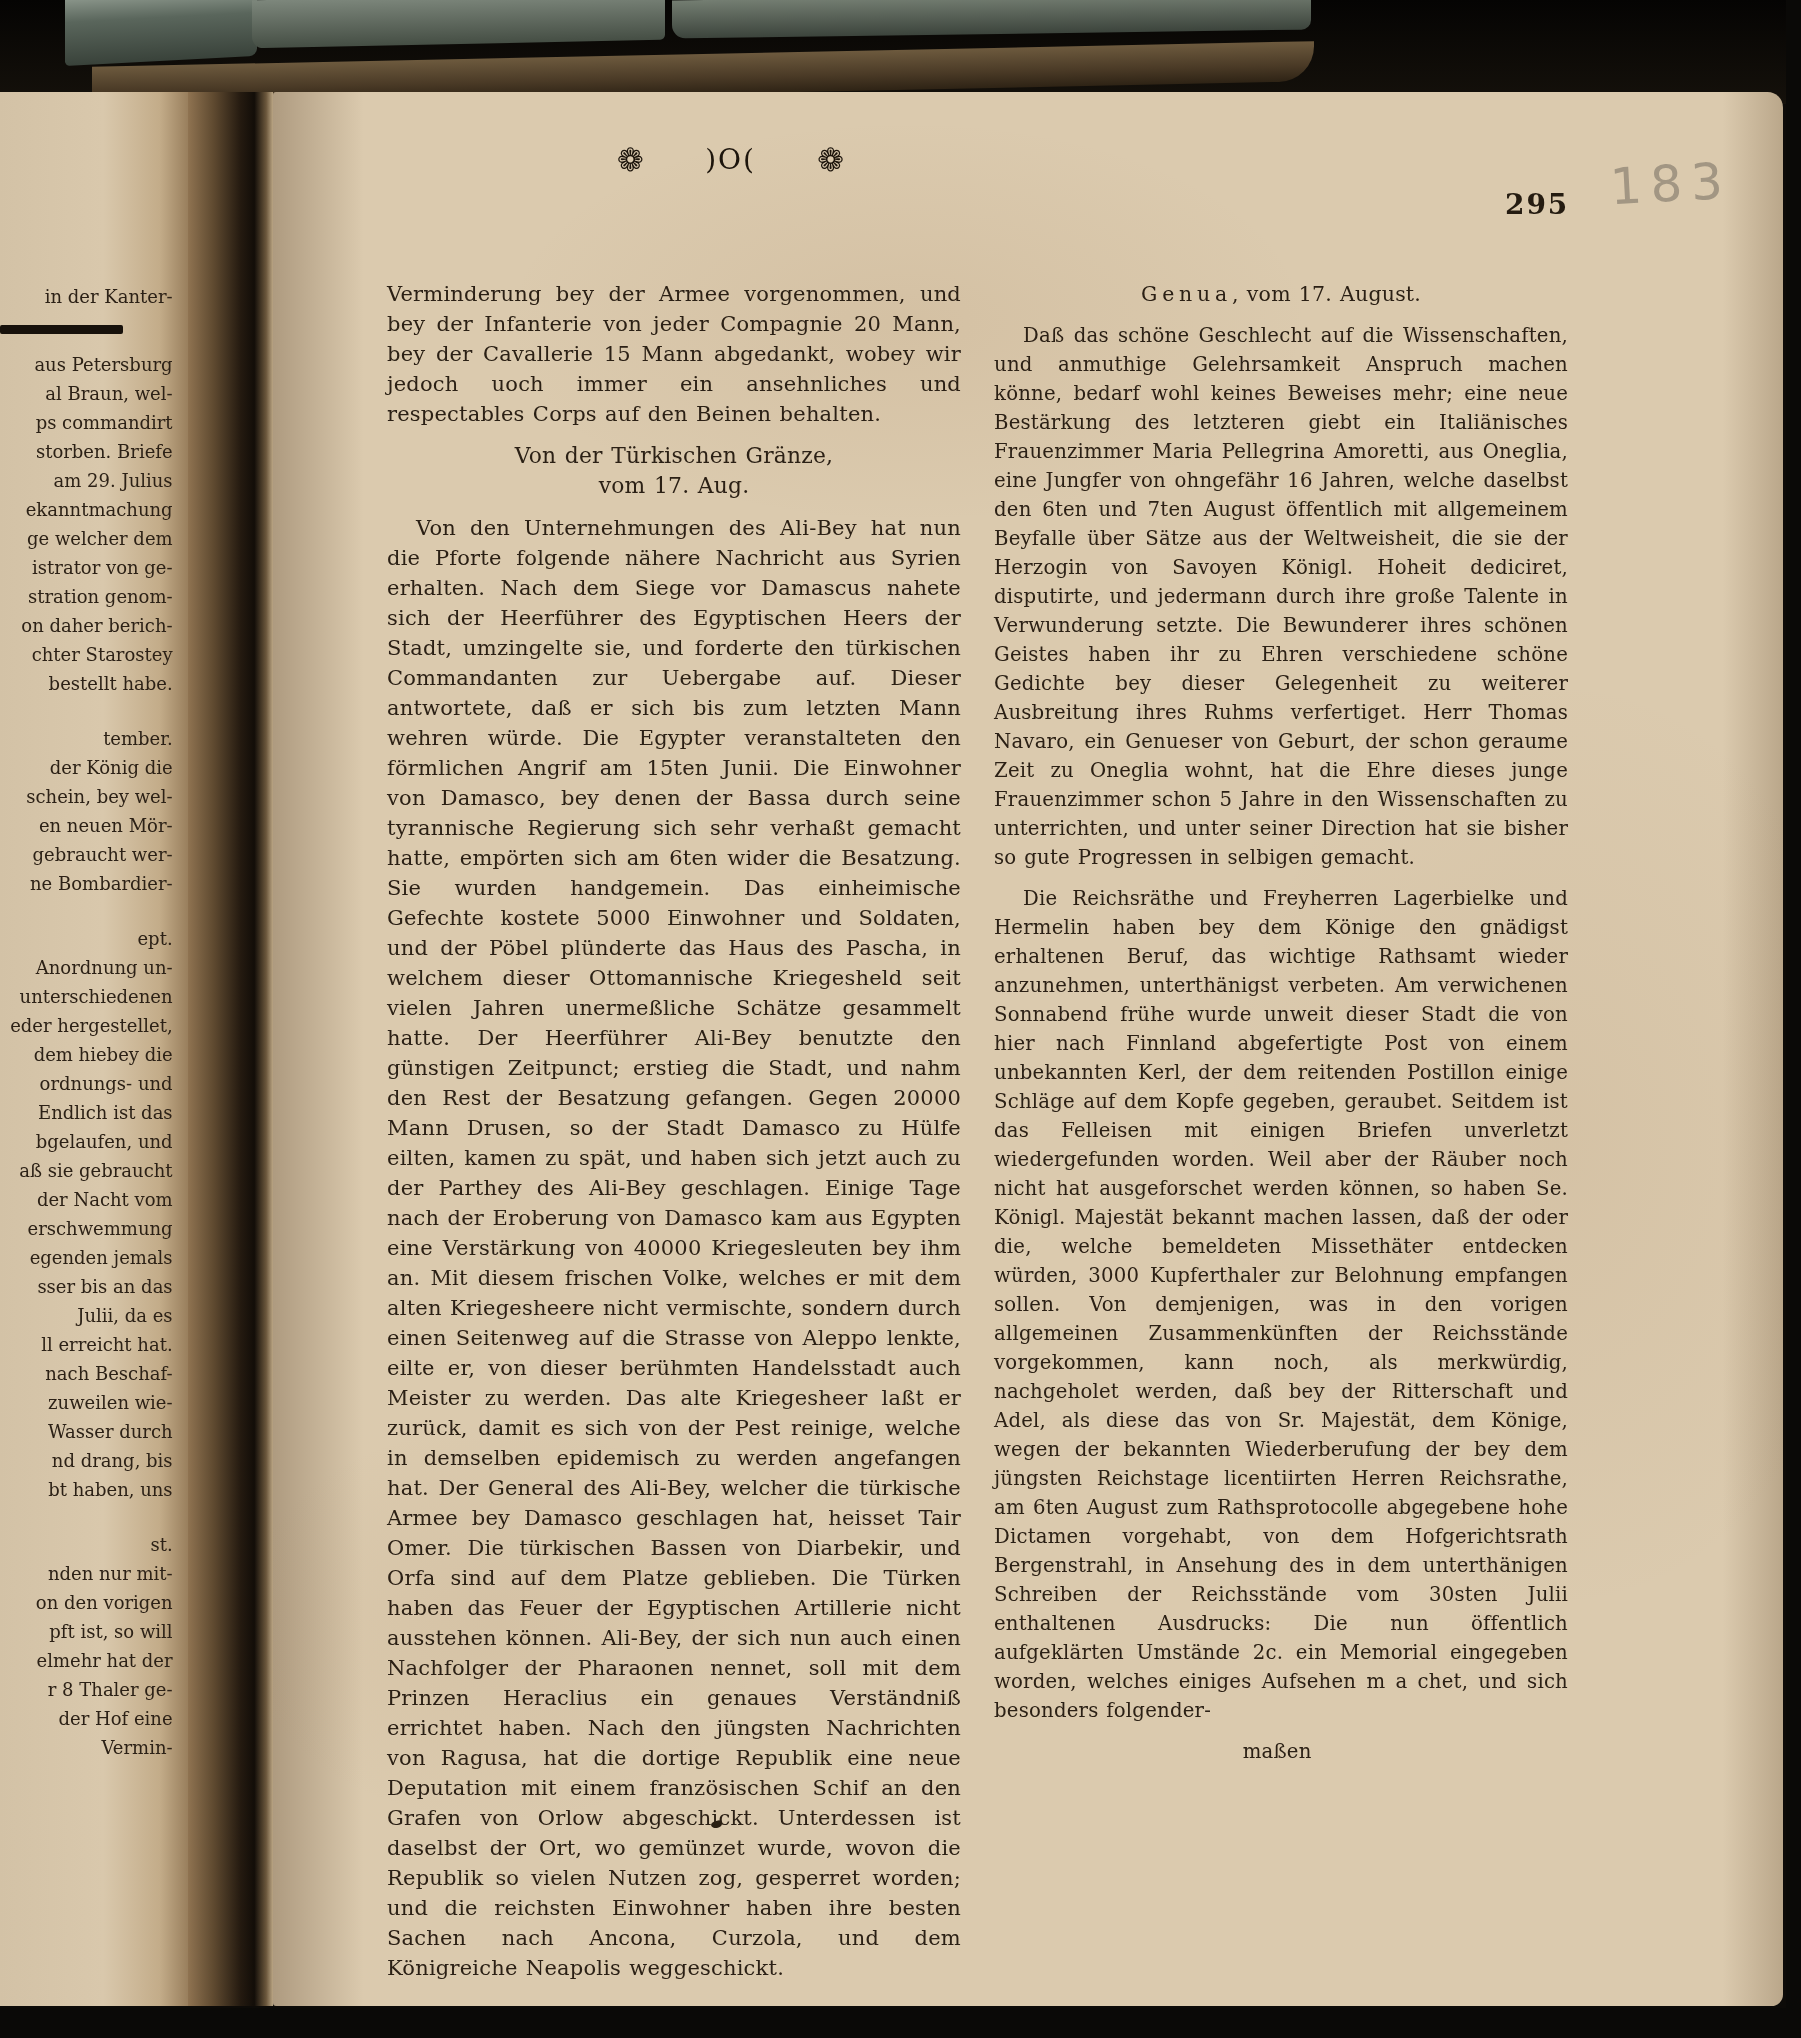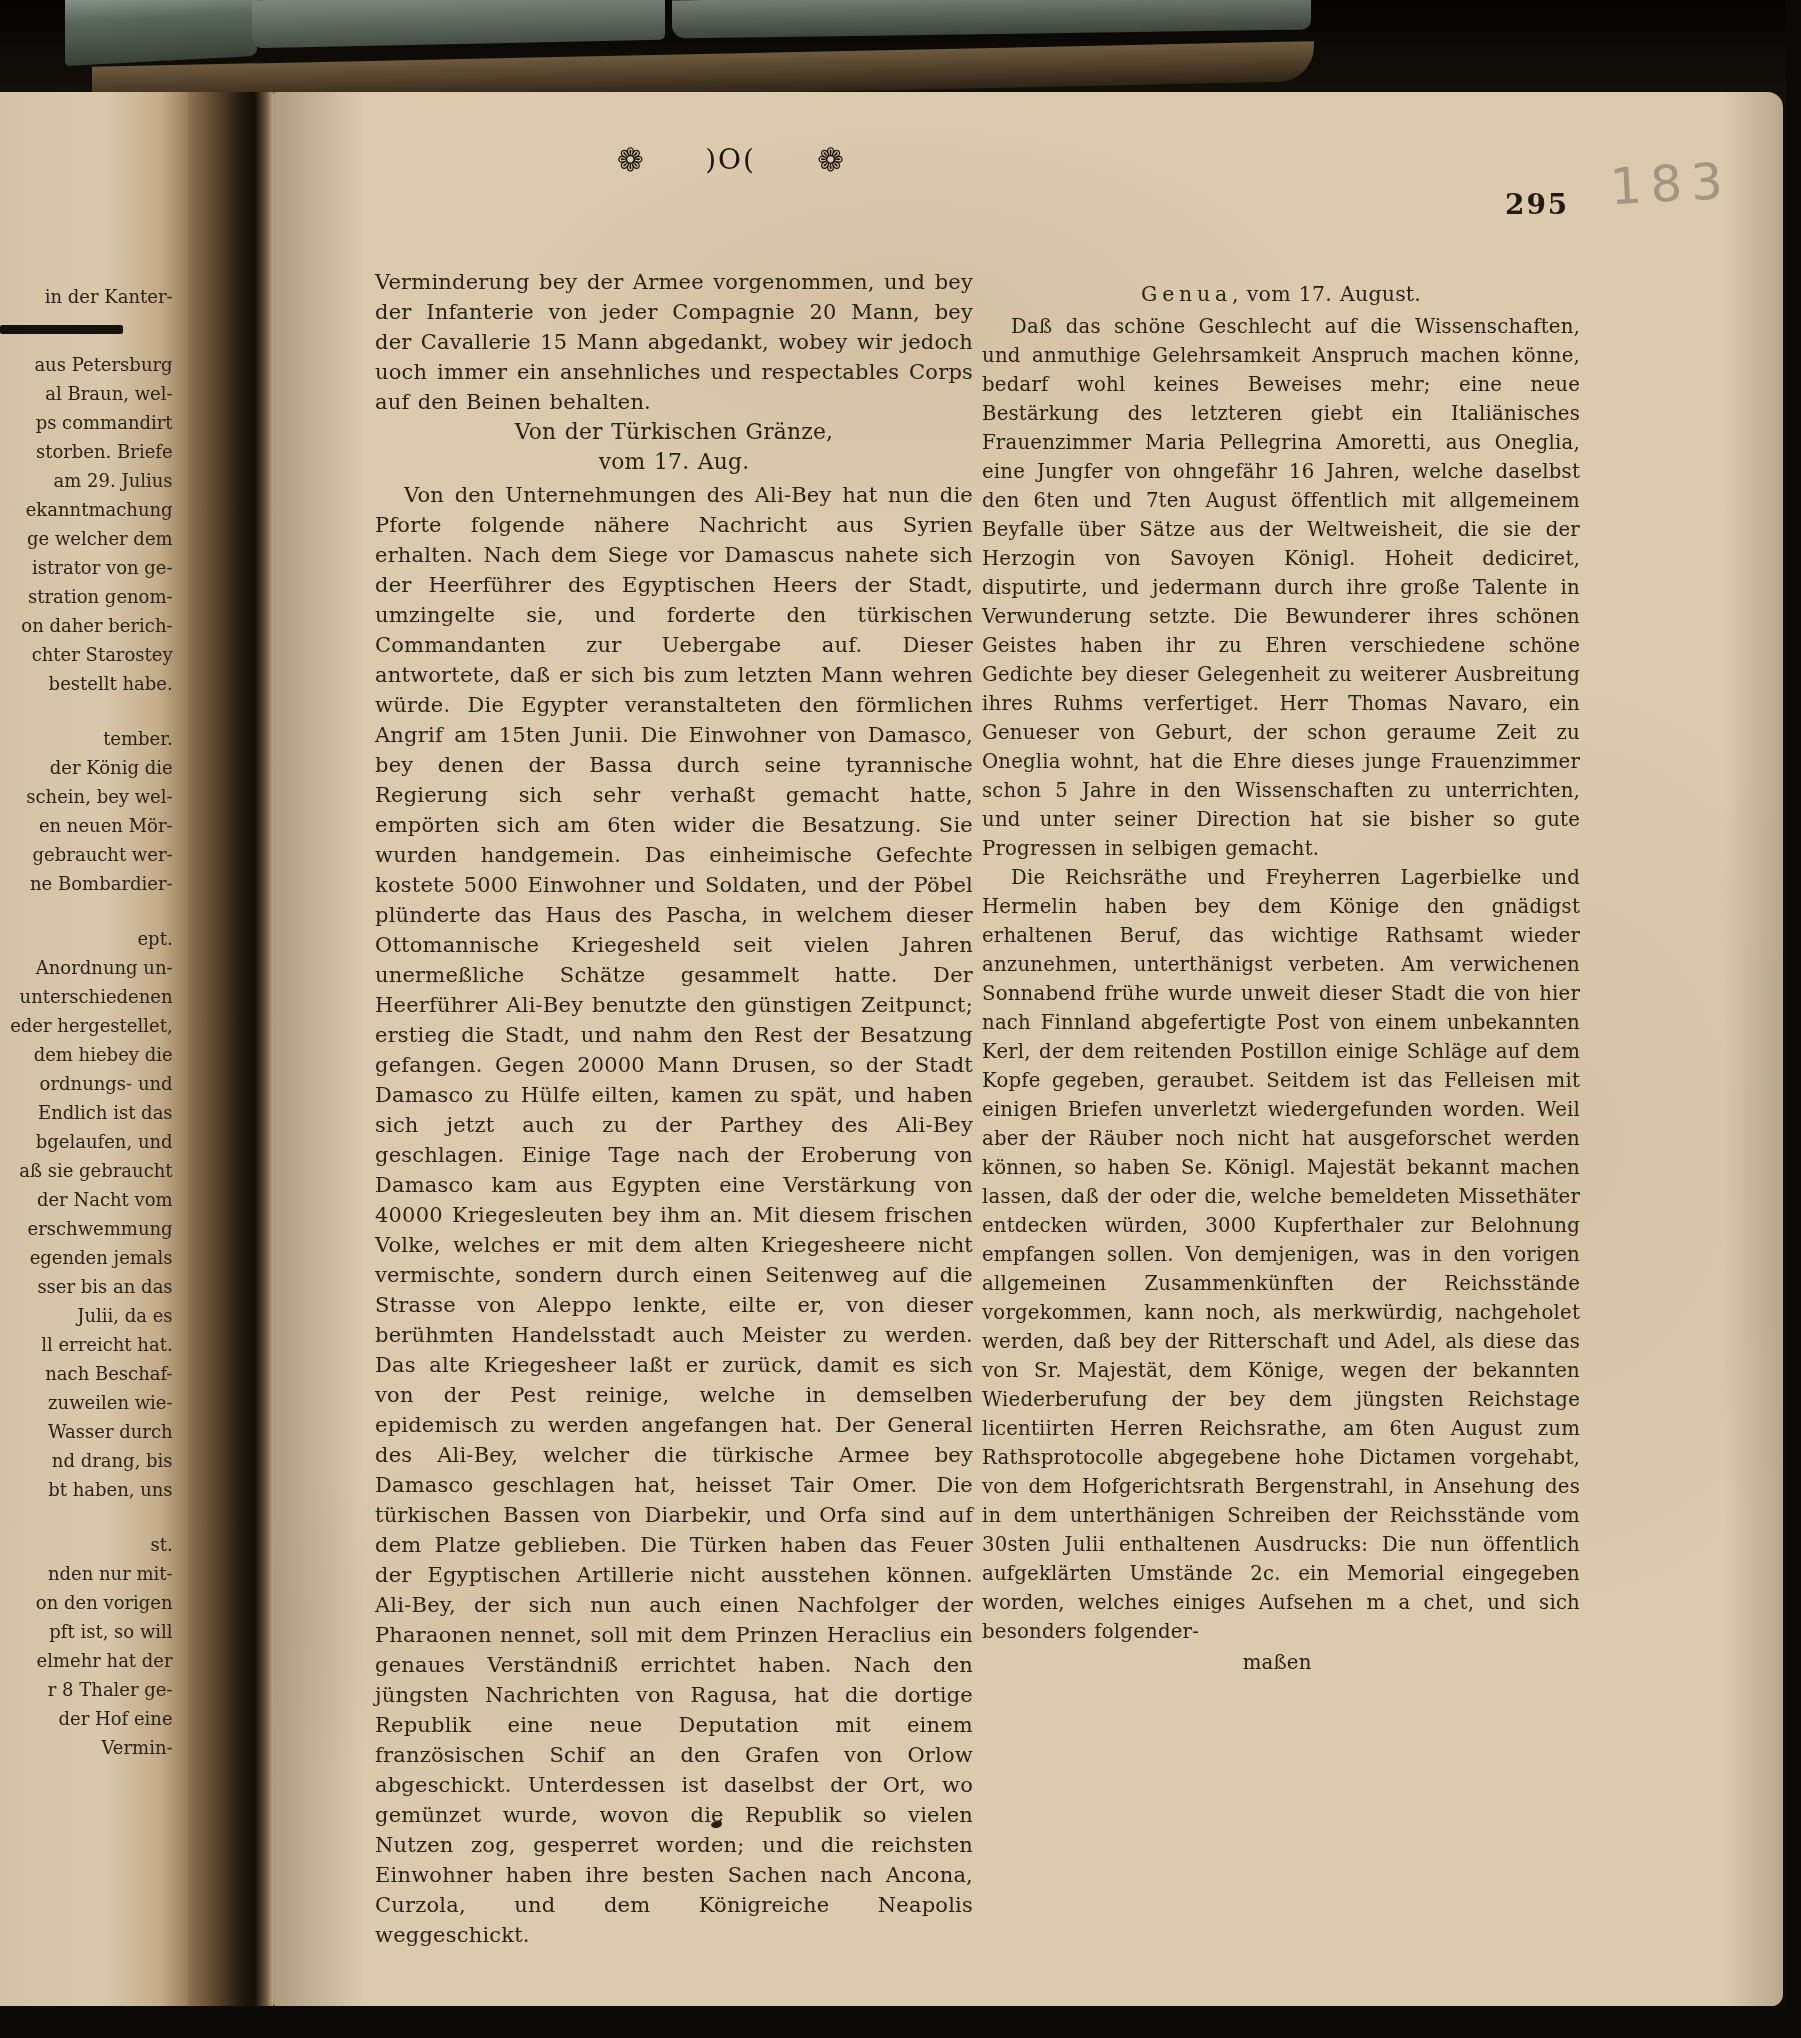--- a/index.html
+++ b/index.html
@@ -61,21 +61,21 @@
   .page-number{position:absolute;left:1232px;top:96px;font-size:28px;font-weight:bold;
     color:#241b10;letter-spacing:1.9px;}
   .handwritten{position:absolute;left:1337px;top:63px;
     font-family:"DejaVu Sans","Liberation Sans",sans-serif;
     font-size:50px;color:#958a79;opacity:.8;letter-spacing:8.6px;transform:rotate(-3deg);}
 
   .col{position:absolute;top:175px;width:598px;font-size:21px;line-height:30px;
     word-spacing:1.4px;letter-spacing:0.2px;}
   .col-left{left:102px;}
   .col-right{left:709px;font-size:19.7px;line-height:29px;}
-  .para{text-align:justify;margin:0;}
+  .para{text-align:justify;margin:12px;}
   .indent{text-indent:29px;}
   .article-heading{text-align:center;margin:13.4px 0 2.9px 0;font-size:1.04em;}
   .col-left .article-heading{margin-top:0;}
   .heading-line{line-height:30px;}
   .spaced{letter-spacing:4.8px;}
   .catchword{text-align:center;padding-right:7.7px;margin-top:1.9px;}
   .ink-speck{position:absolute;left:438px;top:1729px;width:10.6px;height:6.7px;
     background:#2a1f12;border-radius:50% 40% 50% 60%;transform:rotate(-15deg);}
 </style>
 </head>

